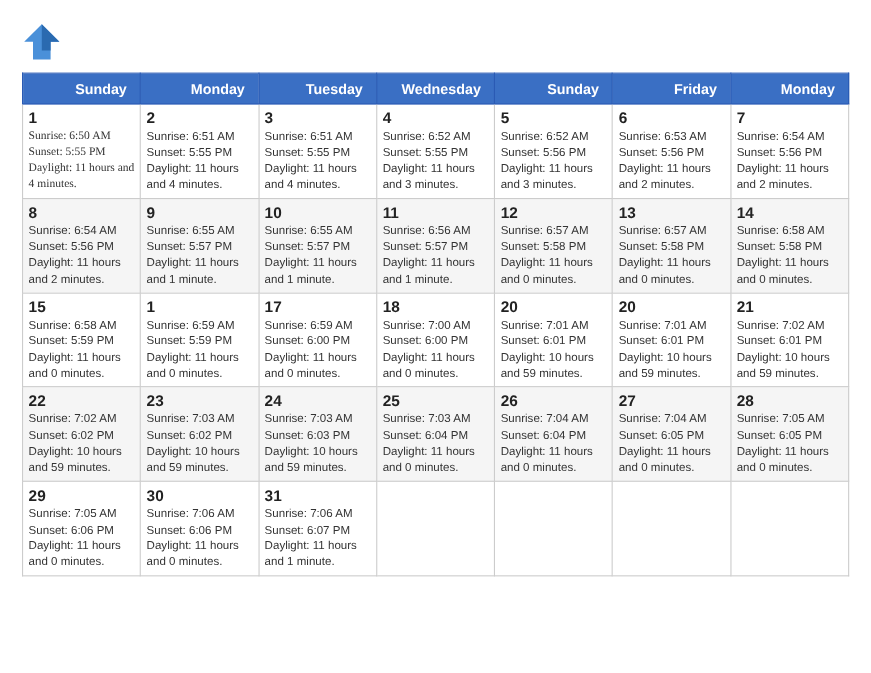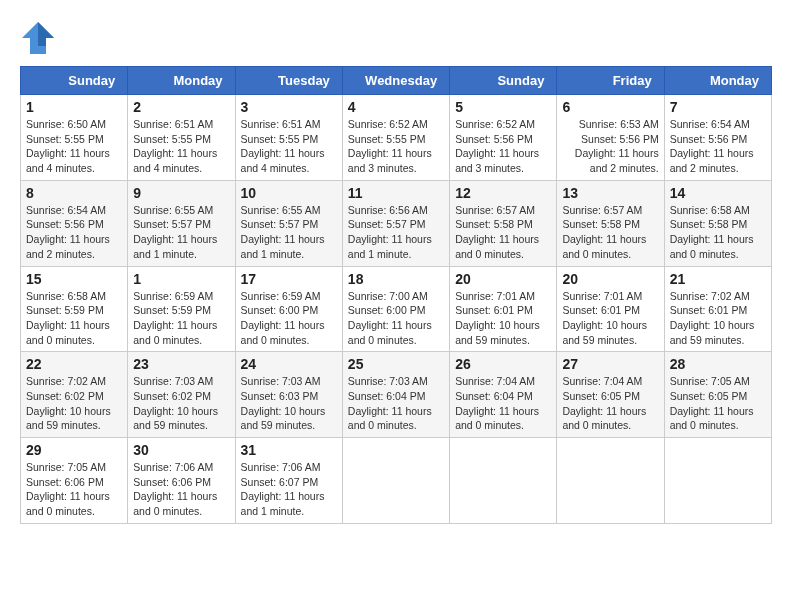--- a/index.html
+++ b/index.html
@@ -122,21 +122,21 @@
         <th>Wednesday</th>
         <th>Sunday</th>
         <th>Friday</th>
         <th>Monday</th>
       </tr>
   </thead>
   <tbody id="calendar-body">
   <tr>
         <td>
           <span class="day-num">1</span>
-          <div class="day-info" style="white-space: pre-line;">Sunrise: 6:50 AM
+          <div class="day-info" style="white-space: pre-line; font-family: Liberation Serif, serif;">Sunrise: 6:50 AM
 Sunset: 5:55 PM
 Daylight: 11 hours and 4 minutes.</div>
         </td>
         <td>
           <span class="day-num">2</span>
           <div class="day-info" style="white-space: pre-line;">Sunrise: 6:51 AM
 Sunset: 5:55 PM
 Daylight: 11 hours and 4 minutes.</div>
         </td>
         <td>
@@ -152,21 +152,21 @@
 Daylight: 11 hours and 3 minutes.</div>
         </td>
         <td>
           <span class="day-num">5</span>
           <div class="day-info" style="white-space: pre-line;">Sunrise: 6:52 AM
 Sunset: 5:56 PM
 Daylight: 11 hours and 3 minutes.</div>
         </td>
         <td>
           <span class="day-num">6</span>
-          <div class="day-info" style="white-space: pre-line; text-align: right;">Sunrise: 6:53 AM
+          <div class="day-info" style="white-space: pre-line;">Sunrise: 6:53 AM
 Sunset: 5:56 PM
 Daylight: 11 hours and 2 minutes.</div>
         </td>
         <td>
           <span class="day-num">7</span>
           <div class="day-info" style="white-space: pre-line;">Sunrise: 6:54 AM
 Sunset: 5:56 PM
 Daylight: 11 hours and 2 minutes.</div>
         </td>
       </tr>

